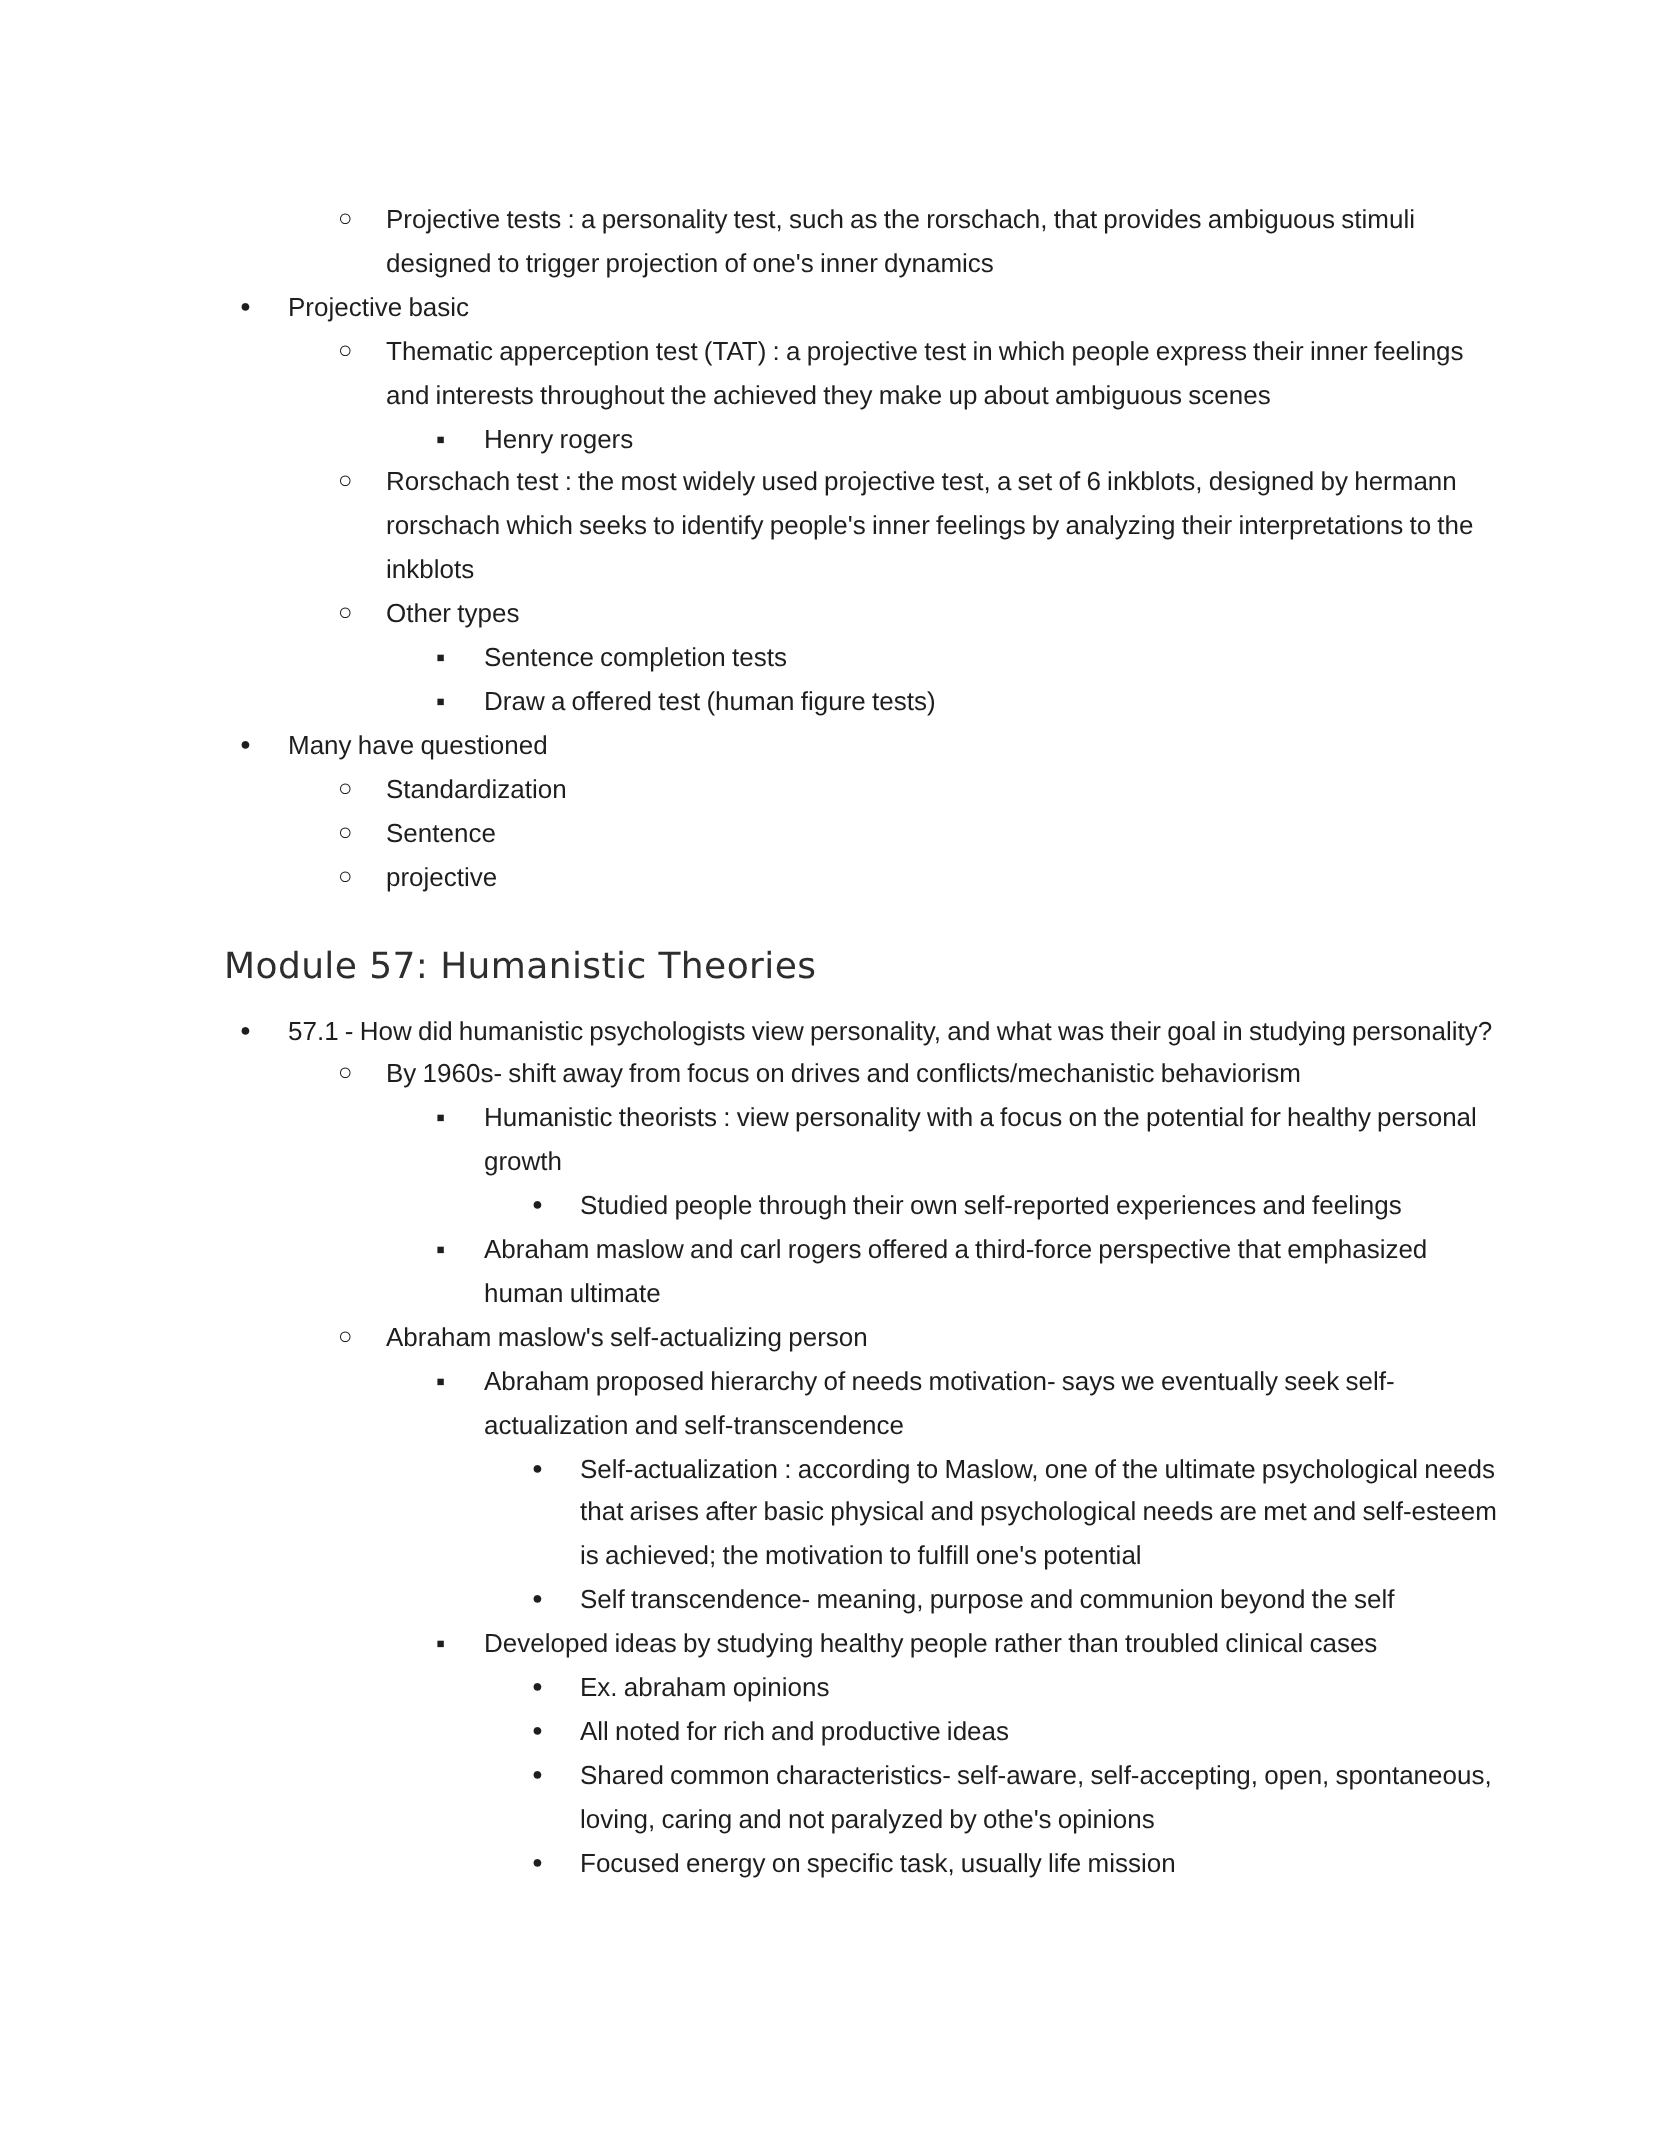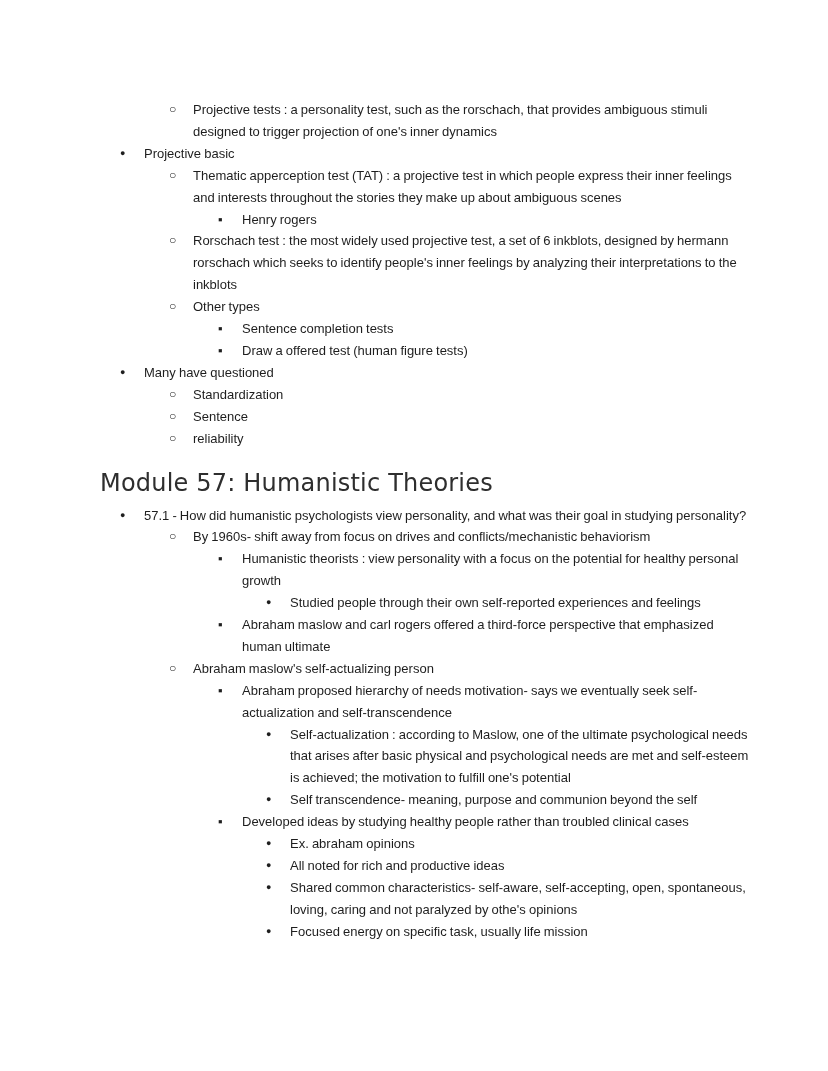--- a/index.html
+++ b/index.html
@@ -17,25 +17,25 @@
     color: #1e1e1e;
   }
   .content {
     position: absolute;
     left: 96px;
     top: 99px;
     width: 660px;
   }
   .heading {
     font-family: "DejaVu Sans", sans-serif;
-    font-size: 24px;
+    font-size: 18px;
     font-weight: 400;
     color: #2e2e2e;
     line-height: 27px;
-    margin: 20px 0 8px 4px;
+    margin: 20px 0 8px 16px;
     letter-spacing: 0.2px;
   }
   .li {
     display: flex;
     align-items: flex-start;
     font-size: 13px;
     line-height: 21.9px;
     word-spacing: -0.5px;
     color: #1e1e1e;
   }
@@ -67,21 +67,21 @@
       <div class="li lvl2">
         <span class="bullet g-circle">○</span>
         <span class="txt">Projective tests : a personality test, such as the rorschach, that provides ambiguous stimuli designed to trigger projection of one's inner dynamics</span>
       </div>
       <div class="li lvl1">
         <span class="bullet g-disc">●</span>
         <span class="txt">Projective basic</span>
       </div>
       <div class="li lvl2">
         <span class="bullet g-circle">○</span>
-        <span class="txt">Thematic apperception test (TAT) : a projective test in which people express their inner feelings and interests throughout the stories they make up about ambiguous scenes</span>
+        <span class="txt">Thematic apperception test (TAT) : a projective test in which people express their inner feelings and interests throughout the achieved they make up about ambiguous scenes</span>
       </div>
       <div class="li lvl3">
         <span class="bullet g-square">▪</span>
         <span class="txt">Henry rogers</span>
       </div>
       <div class="li lvl2">
         <span class="bullet g-circle">○</span>
         <span class="txt">Rorschach test : the most widely used projective test, a set of 6 inkblots, designed by hermann rorschach which seeks to identify people's inner feelings by analyzing their interpretations to the inkblots</span>
       </div>
       <div class="li lvl2">
@@ -103,21 +103,21 @@
       <div class="li lvl2">
         <span class="bullet g-circle">○</span>
         <span class="txt">Standardization</span>
       </div>
       <div class="li lvl2">
         <span class="bullet g-circle">○</span>
         <span class="txt">Sentence</span>
       </div>
       <div class="li lvl2">
         <span class="bullet g-circle">○</span>
-        <span class="txt">reliability</span>
+        <span class="txt">projective</span>
       </div>
       <h2 class="heading">Module 57: Humanistic Theories</h2>
       <div class="li lvl1">
         <span class="bullet g-disc">●</span>
         <span class="txt">57.1 - How did humanistic psychologists view personality, and what was their goal in studying personality?</span>
       </div>
       <div class="li lvl2">
         <span class="bullet g-circle">○</span>
         <span class="txt">By 1960s- shift away from focus on drives and conflicts/mechanistic behaviorism</span>
       </div>

